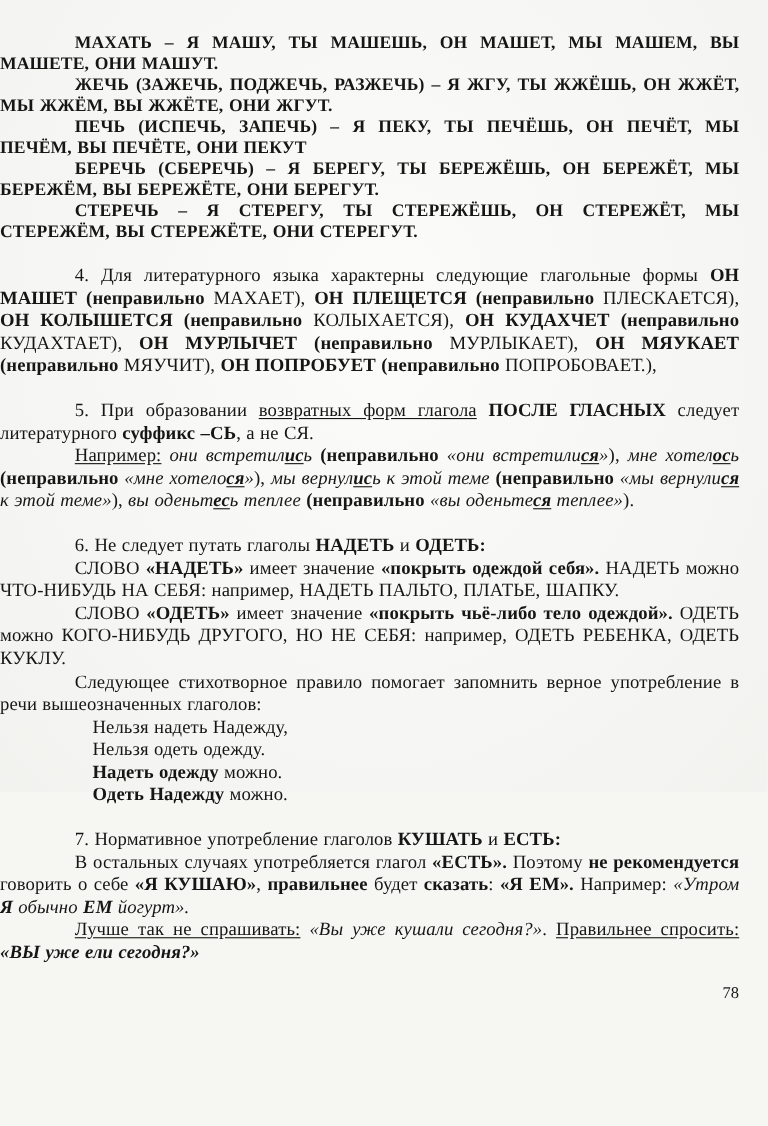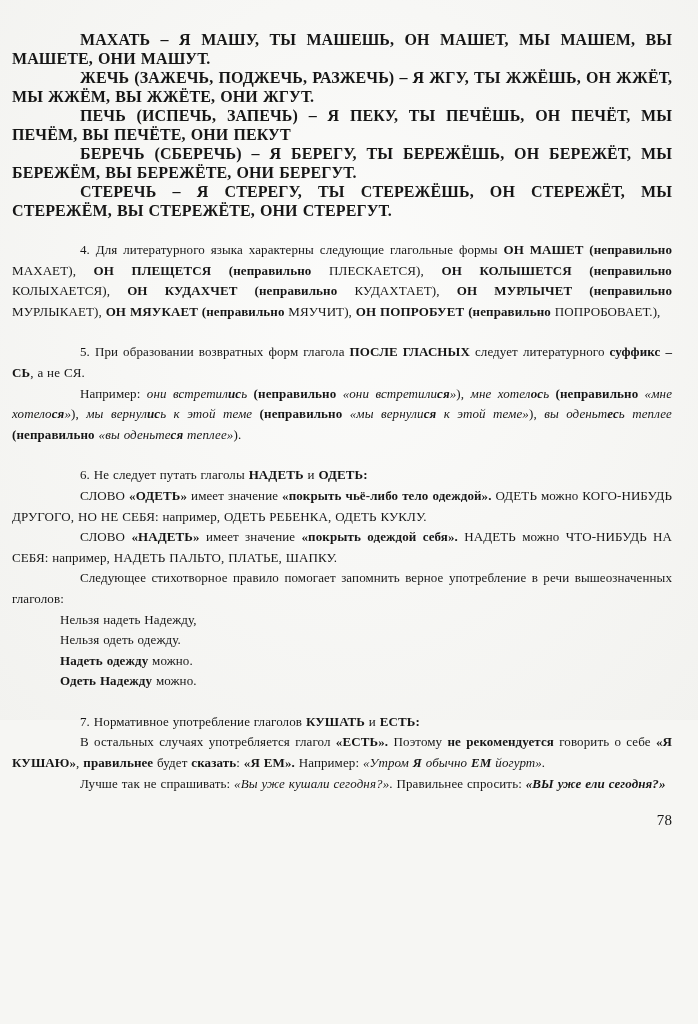--- a/index.html
+++ b/index.html
@@ -8,71 +8,71 @@
     height: 1024px;
     background: #f6f6f3;
     font-family: "Liberation Serif", serif;
     color: #161616;
     overflow: hidden;
   }
   .page {
     box-sizing: border-box;
     width: 698px;
     height: 720px;
-    padding: 30px 26px 0 12px;
+    padding: 30px 26px 0 0;
     background:
       radial-gradient(ellipse at 50% 40%, rgba(255,255,255,0.6), rgba(0,0,0,0.015)),
       #f6f6f3;
   }
   .para {
-    font-size: 13px;
+    font-size: 17px;
     line-height: 20.6px;
     text-align: justify;
     text-indent: 68px;
     letter-spacing: 0.1px;
     word-spacing: 0.5px;
   }
   .para.caps {
     font-size: 16px;
     line-height: 19px;
     word-spacing: 1px;
   }
   .para.gap { margin-top: 20px; }
   .para.poem {
     text-indent: 0;
-    margin-left: 48px;
+    margin-left: 84px;
     text-align: left;
     font-family: Liberation Serif, serif;
   }
   .pagenum {
     margin-top: 16px;
     text-align: right;
     font-size: 15px;
     text-indent: 0;
   }
   span.b { font-weight: bold; }
   span.i { font-style: italic; }
-  span.u { text-underline-offset: 2px; }
+  span.u { text-decoration: underline; text-underline-offset: 2px; }
 </style>
 </head>
 <body>
 
 <div class="page">
   <div id="doc">
       <div class="para caps"><span class="b">МАХАТЬ – Я МАШУ, ТЫ МАШЕШЬ, ОН МАШЕТ, МЫ МАШЕМ, ВЫ МАШЕТЕ, ОНИ МАШУТ.</span></div>
       <div class="para caps"><span class="b">ЖЕЧЬ (ЗАЖЕЧЬ, ПОДЖЕЧЬ, РАЗЖЕЧЬ) – Я ЖГУ, ТЫ ЖЖЁШЬ, ОН ЖЖЁТ, МЫ ЖЖЁМ, ВЫ ЖЖЁТЕ, ОНИ ЖГУТ.</span></div>
       <div class="para caps"><span class="b">ПЕЧЬ (ИСПЕЧЬ, ЗАПЕЧЬ) – Я ПЕКУ, ТЫ ПЕЧЁШЬ, ОН ПЕЧЁТ, МЫ ПЕЧЁМ, ВЫ ПЕЧЁТЕ, ОНИ ПЕКУТ</span></div>
       <div class="para caps"><span class="b">БЕРЕЧЬ (СБЕРЕЧЬ) – Я БЕРЕГУ, ТЫ БЕРЕЖЁШЬ, ОН БЕРЕЖЁТ, МЫ БЕРЕЖЁМ, ВЫ БЕРЕЖЁТЕ, ОНИ БЕРЕГУТ.</span></div>
       <div class="para caps"><span class="b">СТЕРЕЧЬ – Я СТЕРЕГУ, ТЫ СТЕРЕЖЁШЬ, ОН СТЕРЕЖЁТ, МЫ СТЕРЕЖЁМ, ВЫ СТЕРЕЖЁТЕ, ОНИ СТЕРЕГУТ.</span></div>
       <div class="para gap"><span class="">4. Для литературного языка характерны следующие глагольные формы </span><span class="b">ОН МАШЕТ (неправильно</span><span class=""> МАХАЕТ), </span><span class="b">ОН ПЛЕЩЕТСЯ (неправильно</span><span class=""> ПЛЕСКАЕТСЯ), </span><span class="b">ОН КОЛЫШЕТСЯ (неправильно</span><span class=""> КОЛЫХАЕТСЯ), </span><span class="b">ОН КУДАХЧЕТ (неправильно</span><span class=""> КУДАХТАЕТ), </span><span class="b">ОН МУРЛЫЧЕТ (неправильно</span><span class=""> МУРЛЫКАЕТ), </span><span class="b">ОН МЯУКАЕТ (неправильно</span><span class=""> МЯУЧИТ), </span><span class="b">ОН ПОПРОБУЕТ (неправильно</span><span class=""> ПОПРОБОВАЕТ.),</span></div>
       <div class="para gap"><span class="">5. При образовании </span><span class="u">возвратных форм глагола</span><span class=""> </span><span class="b">ПОСЛЕ ГЛАСНЫХ</span><span class=""> следует литературного </span><span class="b">суффикс –СЬ</span><span class="">, а не  СЯ.</span></div>
       <div class="para"><span class="u">Например:</span><span class=""> </span><span class="i">они встретил</span><span class="b i u">ис</span><span class="i">ь</span><span class=""> </span><span class="b">(неправильно</span><span class=""> </span><span class="i">«они встретили</span><span class="b i u">ся</span><span class="i">»</span><span class="">), </span><span class="i">мне хотел</span><span class="b i u">ос</span><span class="i">ь</span><span class=""> </span><span class="b">(неправильно</span><span class=""> </span><span class="i">«мне хотело</span><span class="b i u">ся</span><span class="i">»</span><span class="">), </span><span class="i">мы вернул</span><span class="b i u">ис</span><span class="i">ь к этой теме</span><span class=""> </span><span class="b">(неправильно</span><span class=""> </span><span class="i">«мы вернули</span><span class="b i u">ся</span><span class="i"> к этой теме»</span><span class="">), </span><span class="i">вы оденьт</span><span class="b i u">ес</span><span class="i">ь теплее</span><span class=""> </span><span class="b">(неправильно</span><span class=""> </span><span class="i">«вы оденьте</span><span class="b i u">ся</span><span class="i"> теплее»</span><span class="">).</span></div>
       <div class="para gap"><span class="">6. Не следует путать глаголы </span><span class="b">НАДЕТЬ</span><span class=""> и </span><span class="b">ОДЕТЬ:</span></div>
+      <div class="para"><span class="">СЛОВО </span><span class="b">«НАДЕТЬ»</span><span class=""> имеет значение </span><span class="b">«покрыть одеждой себя».</span><span class=""> НАДЕТЬ можно ЧТО-НИБУДЬ НА СЕБЯ: например, НАДЕТЬ ПАЛЬТО, ПЛАТЬЕ, ШАПКУ.</span></div>
       <div class="para"><span class="">СЛОВО </span><span class="b">«ОДЕТЬ»</span><span class=""> имеет значение </span><span class="b">«покрыть чьё-либо тело одеждой».</span><span class=""> ОДЕТЬ можно КОГО-НИБУДЬ ДРУГОГО, НО НЕ СЕБЯ: например, ОДЕТЬ РЕБЕНКА, ОДЕТЬ КУКЛУ.</span></div>
-      <div class="para"><span class="">СЛОВО </span><span class="b">«НАДЕТЬ»</span><span class=""> имеет значение </span><span class="b">«покрыть одеждой себя».</span><span class=""> НАДЕТЬ можно ЧТО-НИБУДЬ НА СЕБЯ: например, НАДЕТЬ ПАЛЬТО, ПЛАТЬЕ, ШАПКУ.</span></div>
       <div class="para"><span class="">Следующее стихотворное правило помогает запомнить верное употребление в речи вышеозначенных глаголов:</span></div>
       <div class="para poem"><span class="">Нельзя надеть Надежду,</span></div>
       <div class="para poem"><span class="">Нельзя одеть одежду.</span></div>
       <div class="para poem"><span class="b">Надеть одежду</span><span class=""> можно.</span></div>
       <div class="para poem"><span class="b">Одеть Надежду</span><span class=""> можно.</span></div>
       <div class="para gap"><span class="">7. Нормативное употребление глаголов </span><span class="b">КУШАТЬ</span><span class=""> и </span><span class="b">ЕСТЬ:</span></div>
       <div class="para"><span class="">В остальных случаях употребляется глагол </span><span class="b">«ЕСТЬ».</span><span class=""> Поэтому </span><span class="b">не рекомендуется</span><span class=""> говорить о себе </span><span class="b">«Я КУШАЮ»</span><span class="">, </span><span class="b">правильнее</span><span class=""> будет </span><span class="b">сказать</span><span class="">: </span><span class="b">«Я ЕМ».</span><span class=""> Например: </span><span class="i">«Утром </span><span class="b i">Я</span><span class="i"> обычно </span><span class="b i">ЕМ</span><span class="i"> йогурт».</span></div>
       <div class="para"><span class="u">Лучше так не спрашивать:</span><span class=""> </span><span class="i">«Вы уже кушали сегодня?»</span><span class="">. </span><span class="u">Правильнее спросить:</span><span class=""> </span><span class="b i">«ВЫ уже ели сегодня?»</span></div>
     </div>
   <div class="para pagenum">78</div>

